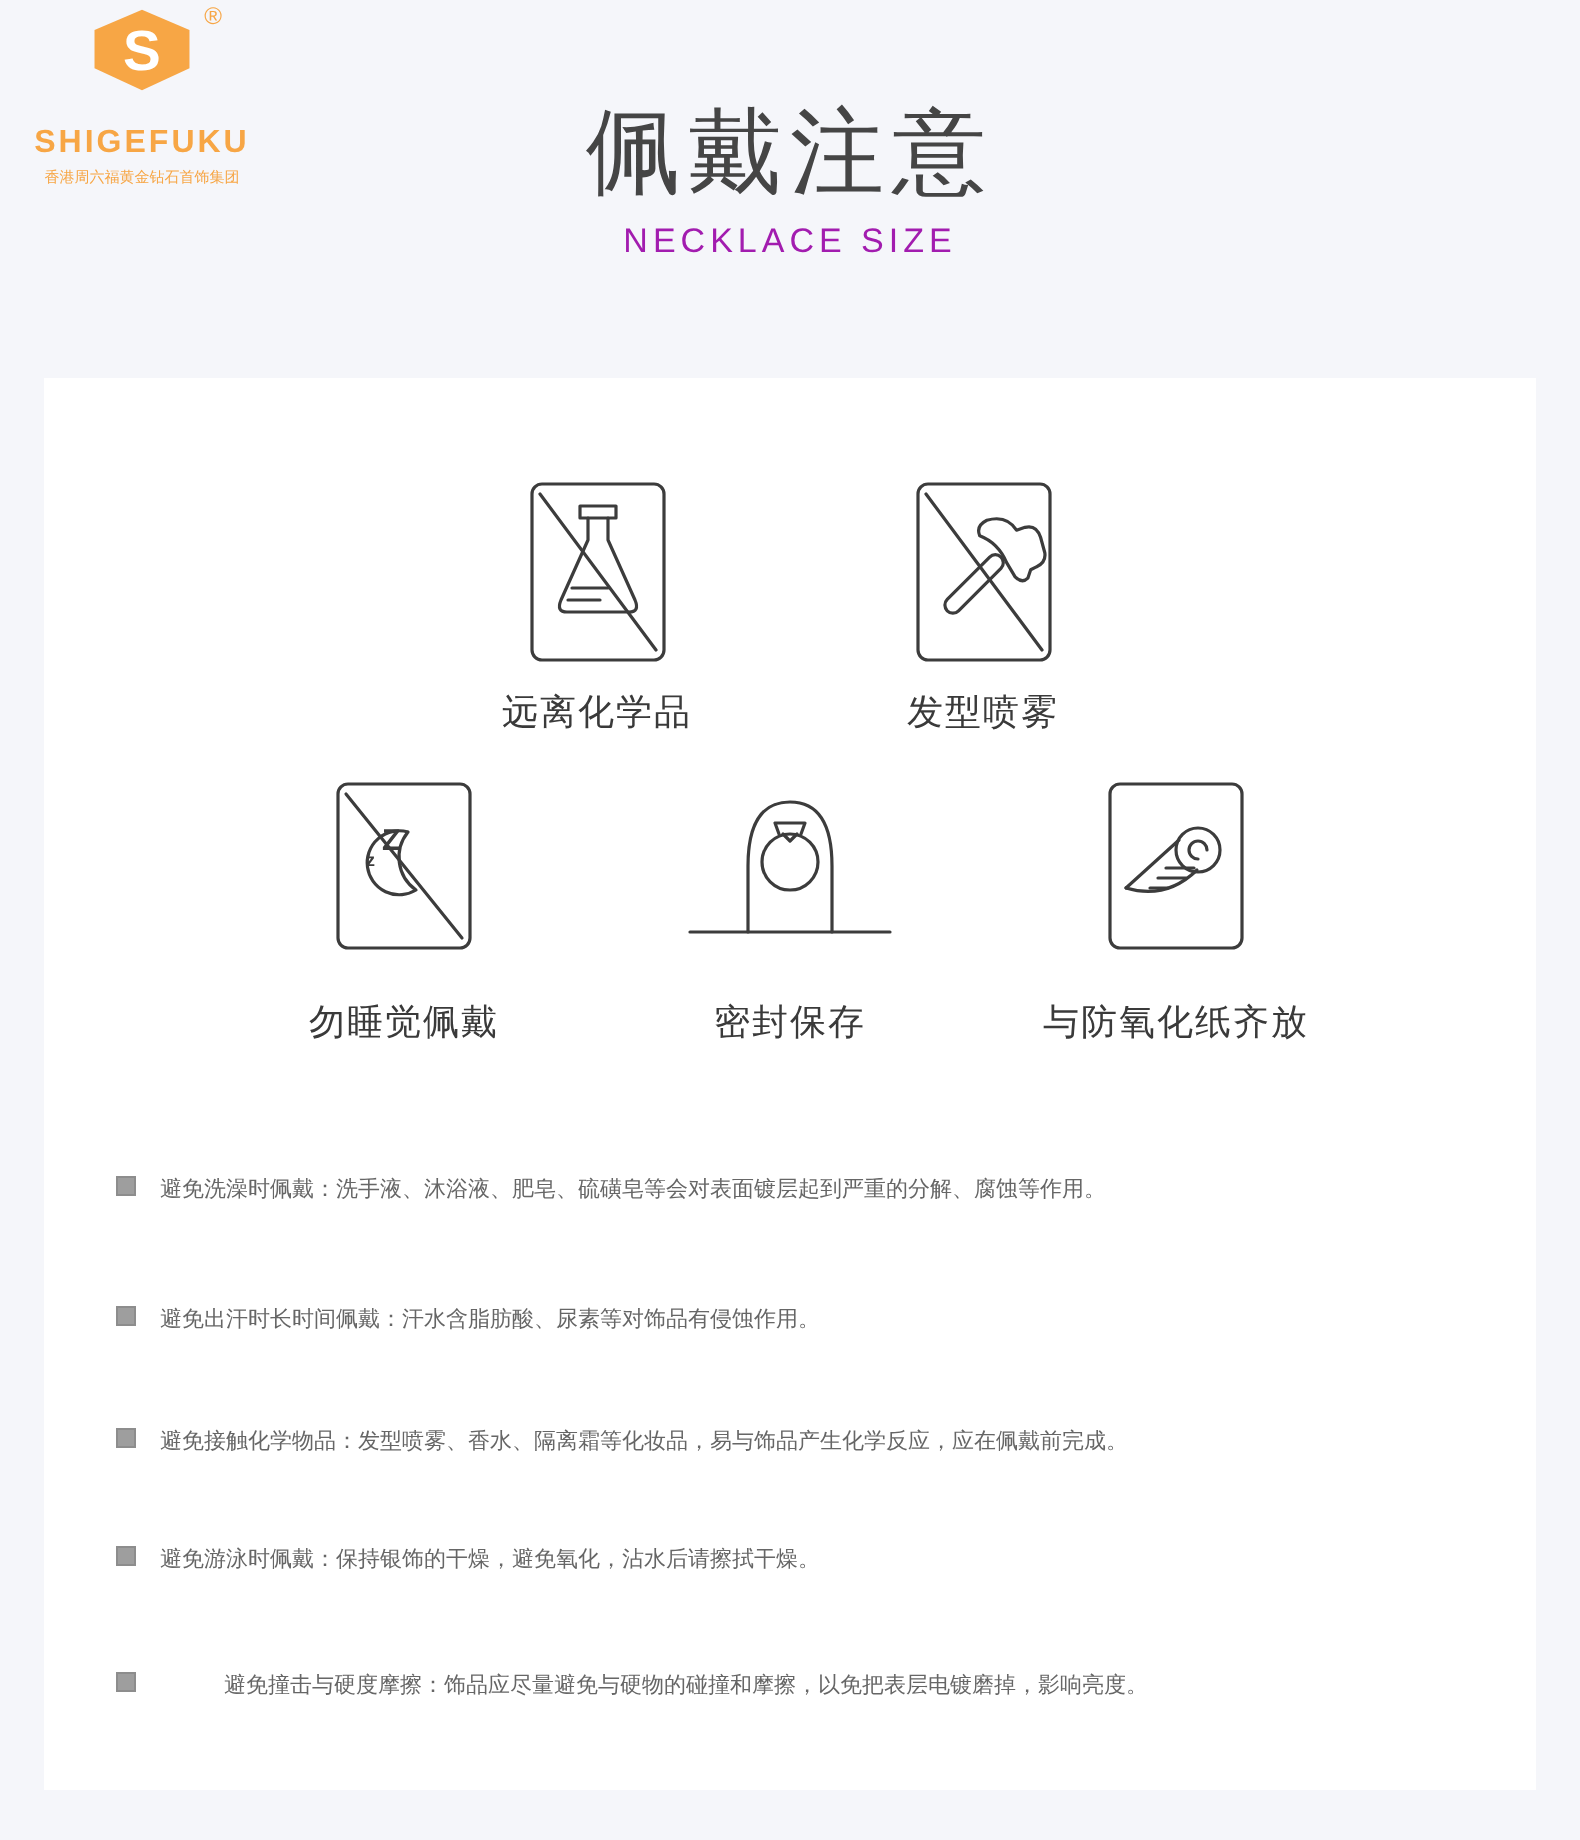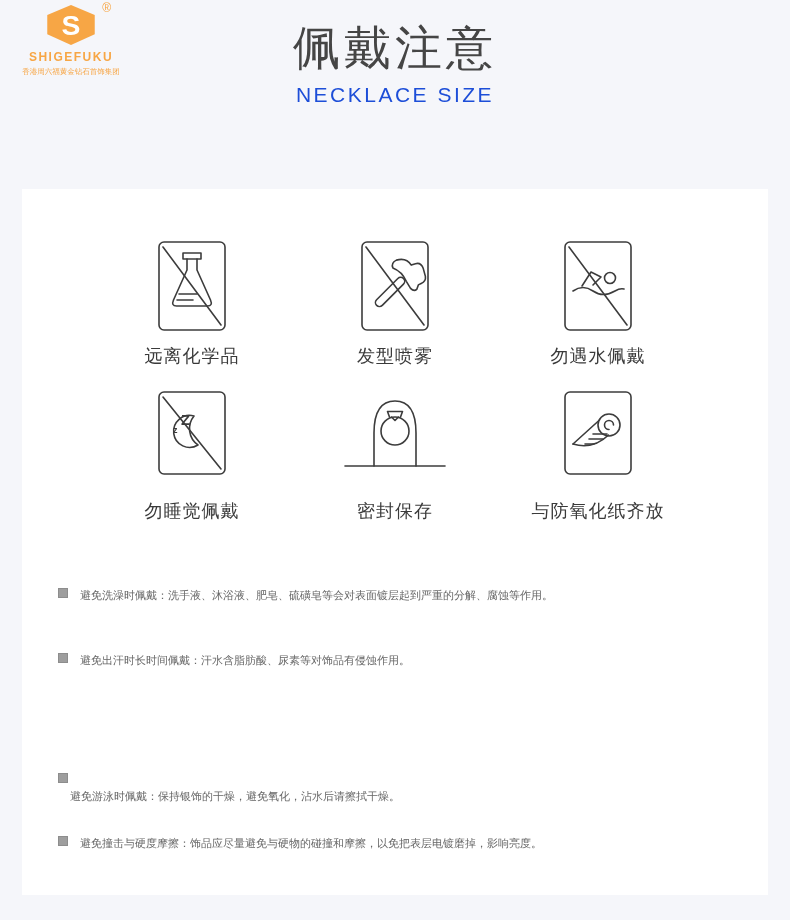--- a/index.html
+++ b/index.html
@@ -11,43 +11,43 @@
     position:relative;
     overflow:hidden;
   }
   
   .logo {
     position:absolute; left:16px; top:4px; width:110px;
     text-align:center; color:#F7A645;
   }
   .logo-mark { position:relative; display:inline-block; width:52px; height:42px; }
   .logo-reg { position:absolute; right:-14px; top:-3px; font-size:12px; color:#F7A645; }
-  .logo-name { font-size:12px; font-weight:bold; letter-spacing:1.5px; margin-top:0; }
+  .logo-name { font-size:16px; font-weight:bold; letter-spacing:1.5px; margin-top:12px; }
   .logo-tagline { font-size:7.5px; margin-top:3px; white-space:nowrap; }
 
   .page-title {
-    margin:0; padding-top:20px;
+    margin:0; padding-top:48px;
     text-align:center;
     font-size:47px; line-height:56px; font-weight:500;
     color:#454545; letter-spacing:4px;
   }
   .page-subtitle {
     text-align:center; margin-top:7px;
-    font-size:21px; color:#1d4ed8; letter-spacing:2.5px;
+    font-size:17px; color:#a21caf; letter-spacing:2.5px;
   }
 
   
   .card {
     position:absolute; left:22px; top:189px;
     width:746px; height:706px;
     background:#FFFFFF;
   }
   .icon-row {
     position:absolute; left:0; width:100%;
-    display:flex; justify-content:center; gap:11px;text-align:center;
+    display:flex; justify-content:center; gap:1px;text-align:center;
   }
   .icon-row.row1 { top:50px; }
   .icon-row.row2 { top:200px; }
   .cell { width:192px; margin:0; display:flex; flex-direction:column; align-items:center; }
   .cell svg { display:block; }
   .cell figcaption {
     margin-top:11px; font-size:18px; color:#3A3A3A; letter-spacing:1px;
   }
   .row2 .cell figcaption { margin-top:22px; }
 
@@ -58,22 +58,22 @@
     background:#9E9E9E; border:1px solid #8D8D8D;
     margin-top:6px;
   }
   .note p {
     margin:0 0 0 12px; width:665px;
     font-size:11px; line-height:26px; color:#666666;
   }
   .note1 { top:393px; }
   .note2 { top:458px; }
   .note3 { top:519px; }
-  .note4 { top:578px;flex-direction:column; }
-  .note5 { top:641px; }
+  .note4 { top:578px; }
+  .note5 { top:641px;gap:32px; }
 </style>
 </head>
 <body>
 
 <div class="logo">
   <span class="logo-mark">
     <svg width="52" height="42" viewBox="0 0 56 46">
       <path d="M28 1 L54 12 V33 L28 45 L2 33 V12 Z" fill="#F7A645"></path>
       <text x="28" y="34" text-anchor="middle" font-size="31" font-weight="bold" fill="#FFFFFF">S</text>
     </svg>
@@ -106,30 +106,20 @@
         <rect x="3" y="3" width="66" height="88" rx="5"></rect>
         <g transform="rotate(45 36 48)">
           <rect x="32" y="36" width="8" height="38" rx="4"></rect>
           <path d="M21 36 Q16 34 18 28 Q23 19 32 21 L34 17 Q37 12 43 15 L50 19 Q54 22 52 27 L51 30 L53 34 Q53 38 48 38 L40 36 Q30 32 21 36 Z"></path>
         </g>
         <path d="M7 8 L65 86"></path>
       </svg>
       <figcaption>发型喷雾</figcaption>
     </figure>
 
-    <figure class="cell">
-      <svg width="72" height="94" viewBox="0 0 72 94" fill="none" stroke="#3C3C3C" stroke-width="1.6" stroke-linecap="round" stroke-linejoin="round">
-        <rect x="3" y="3" width="66" height="88" rx="5"></rect>
-        <circle cx="48" cy="39" r="5.5"></circle>
-        <path d="M20 47 L29 33 L39 38 L31 46"></path>
-        <path d="M11 52 Q21 45 31 52 Q41 59 53 52 Q58 49 62 50"></path>
-        <path d="M7 8 L65 86"></path>
-      </svg>
-      <figcaption>勿遇水佩戴</figcaption>
-    </figure>
   </div>
 
   <div class="icon-row row2">
 
     <figure class="cell">
       <svg width="72" height="88" viewBox="0 0 72 88" fill="none" stroke="#3C3C3C" stroke-width="1.6" stroke-linecap="round" stroke-linejoin="round">
         <rect x="3" y="3" width="66" height="82" rx="5"></rect>
         <path d="M38 27 A16 16 0 1 0 42 56 A20 20 0 0 1 38 27"></path>
         <text x="25" y="36" font-size="15" font-weight="bold" fill="#3C3C3C" stroke="none">Z</text>
         <text x="17" y="44" font-size="9" font-weight="bold" fill="#3C3C3C" stroke="none">z</text>
@@ -162,20 +152,24 @@
   </div>
 
   <div class="note note1">
     <span class="bullet"></span>
     <p>避免洗澡时佩戴：洗手液、沐浴液、肥皂、硫磺皂等会对表面镀层起到严重的分解、腐蚀等作用。</p>
   </div>
   <div class="note note2">
     <span class="bullet"></span>
     <p>避免出汗时长时间佩戴：汗水含脂肪酸、尿素等对饰品有侵蚀作用。</p>
   </div>
+  <div class="note note3">
+    <span class="bullet"></span>
+    <p>避免接触化学物品：发型喷雾、香水、隔离霜等化妆品，易与饰品产生化学反应，应在佩戴前完成。</p>
+  </div>
   <div class="note note4">
     <span class="bullet"></span>
     <p>避免游泳时佩戴：保持银饰的干燥，避免氧化，沾水后请擦拭干燥。</p>
   </div>
   <div class="note note5">
     <span class="bullet"></span>
     <p>避免撞击与硬度摩擦：饰品应尽量避免与硬物的碰撞和摩擦，以免把表层电镀磨掉，影响亮度。</p>
   </div>
 
 </div>

